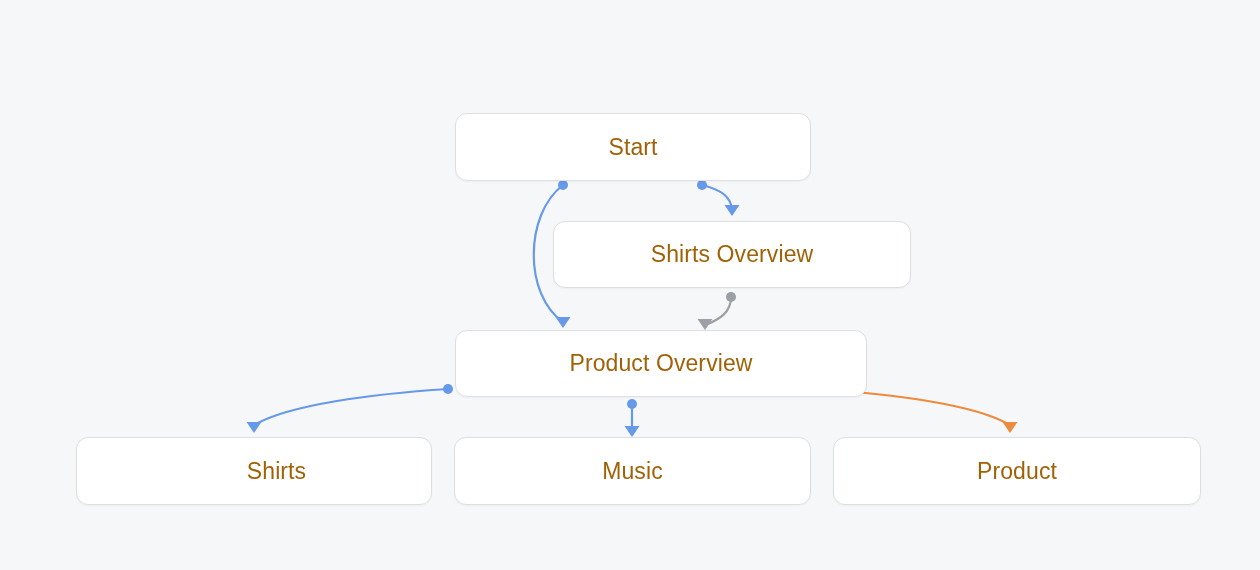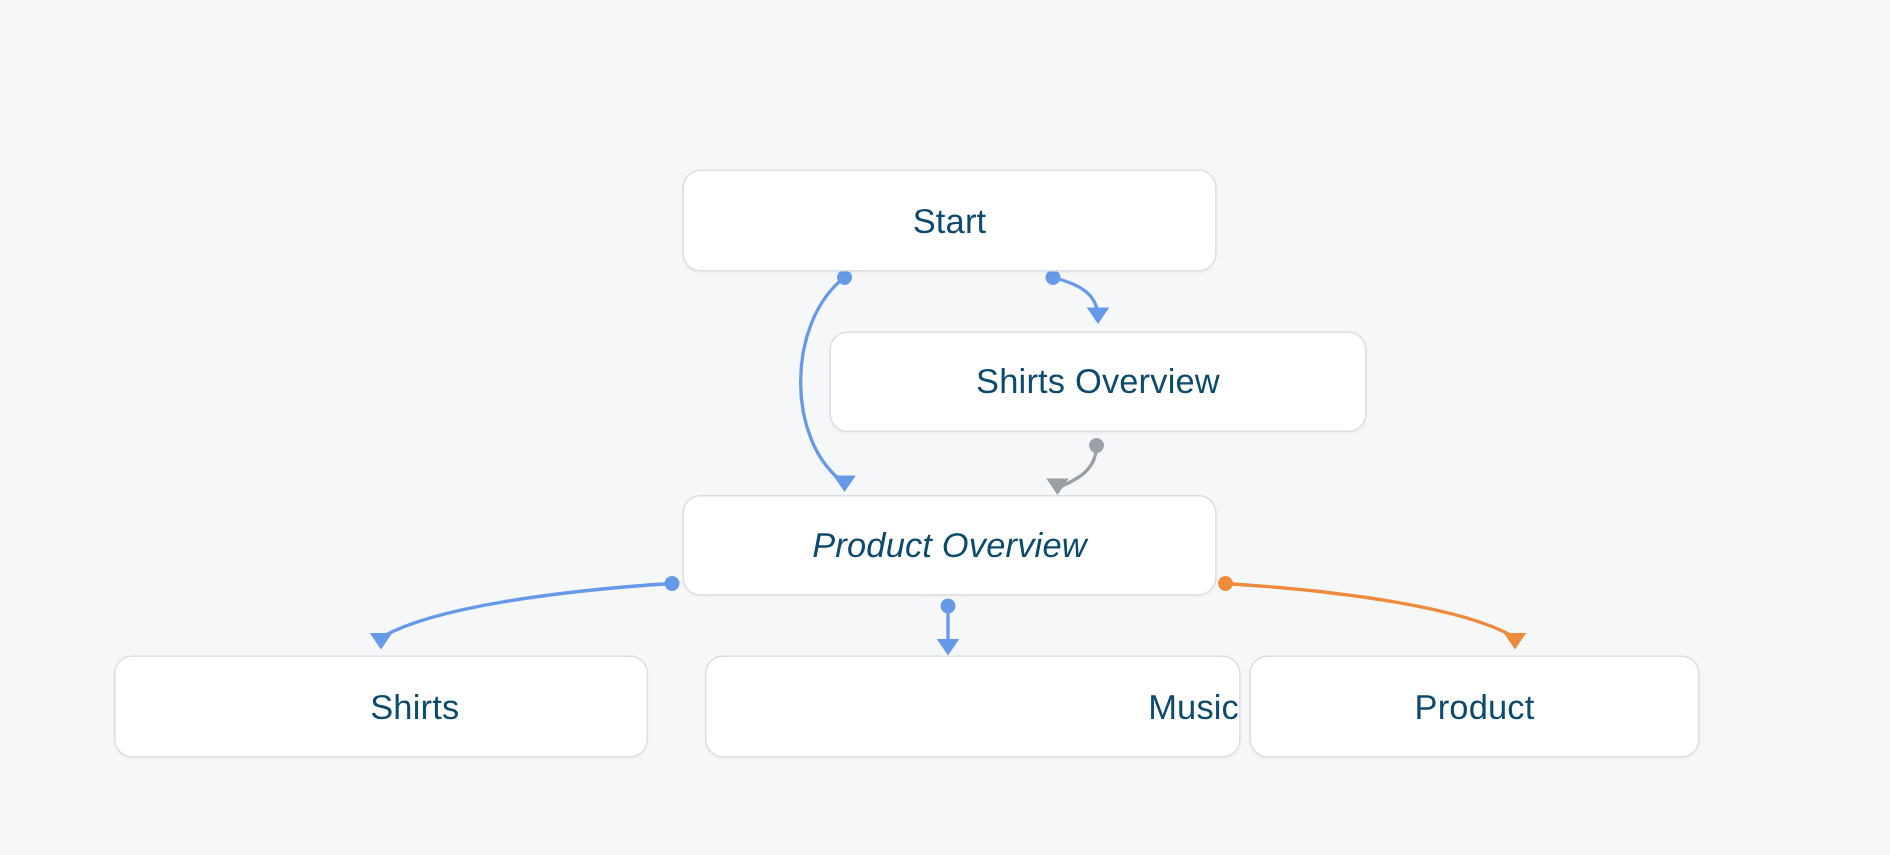--- a/index.html
+++ b/index.html
@@ -34,21 +34,21 @@
     border: 1px solid #dcdfe3;
     border-radius: 12px;
     display: flex;
     align-items: center;
     justify-content: center;
     box-shadow: 0 1px 2px rgba(16,24,40,0.04);
   }
   .node-label {
     font-size: 23px;
     font-weight: 500;
-    color: #0c4a6e;
+    color: #a16207;
     letter-spacing: 0.1px;
     line-height: 1;
     white-space: nowrap;
   }
 </style>
 </head>
 <body>
 
 <div id="canvas">
 
@@ -85,27 +85,27 @@
       </g>
     </svg>
 
   <div id="node-layer">
       <div class="node" style="left: 455px; top: 113px; width: 356px; height: 68px;">
         <span class="node-label">Start</span>
       </div>
       <div class="node" style="left: 553px; top: 221px; width: 358px; height: 67px;">
         <span class="node-label">Shirts Overview</span>
       </div>
-      <div class="node" style="left: 455px; top: 330px; width: 356px; height: 67px; font-style: italic;">
+      <div class="node" style="left: 455px; top: 330px; width: 412px; height: 67px;">
         <span class="node-label">Product Overview</span>
       </div>
       <div class="node" style="left: 76px; top: 437px; width: 356px; height: 68px; padding-left: 45px;">
         <span class="node-label">Shirts</span>
       </div>
-      <div class="node" style="left: 470px; top: 437px; width: 357px; height: 68px; justify-content: flex-end;">
+      <div class="node" style="left: 454px; top: 437px; width: 357px; height: 68px;">
         <span class="node-label">Music</span>
       </div>
-      <div class="node" style="left: 833px; top: 437px; width: 300px; height: 68px;">
+      <div class="node" style="left: 833px; top: 437px; width: 368px; height: 68px;">
         <span class="node-label">Product</span>
       </div>
     </div>
 
 </div>
 
 </body></html>

